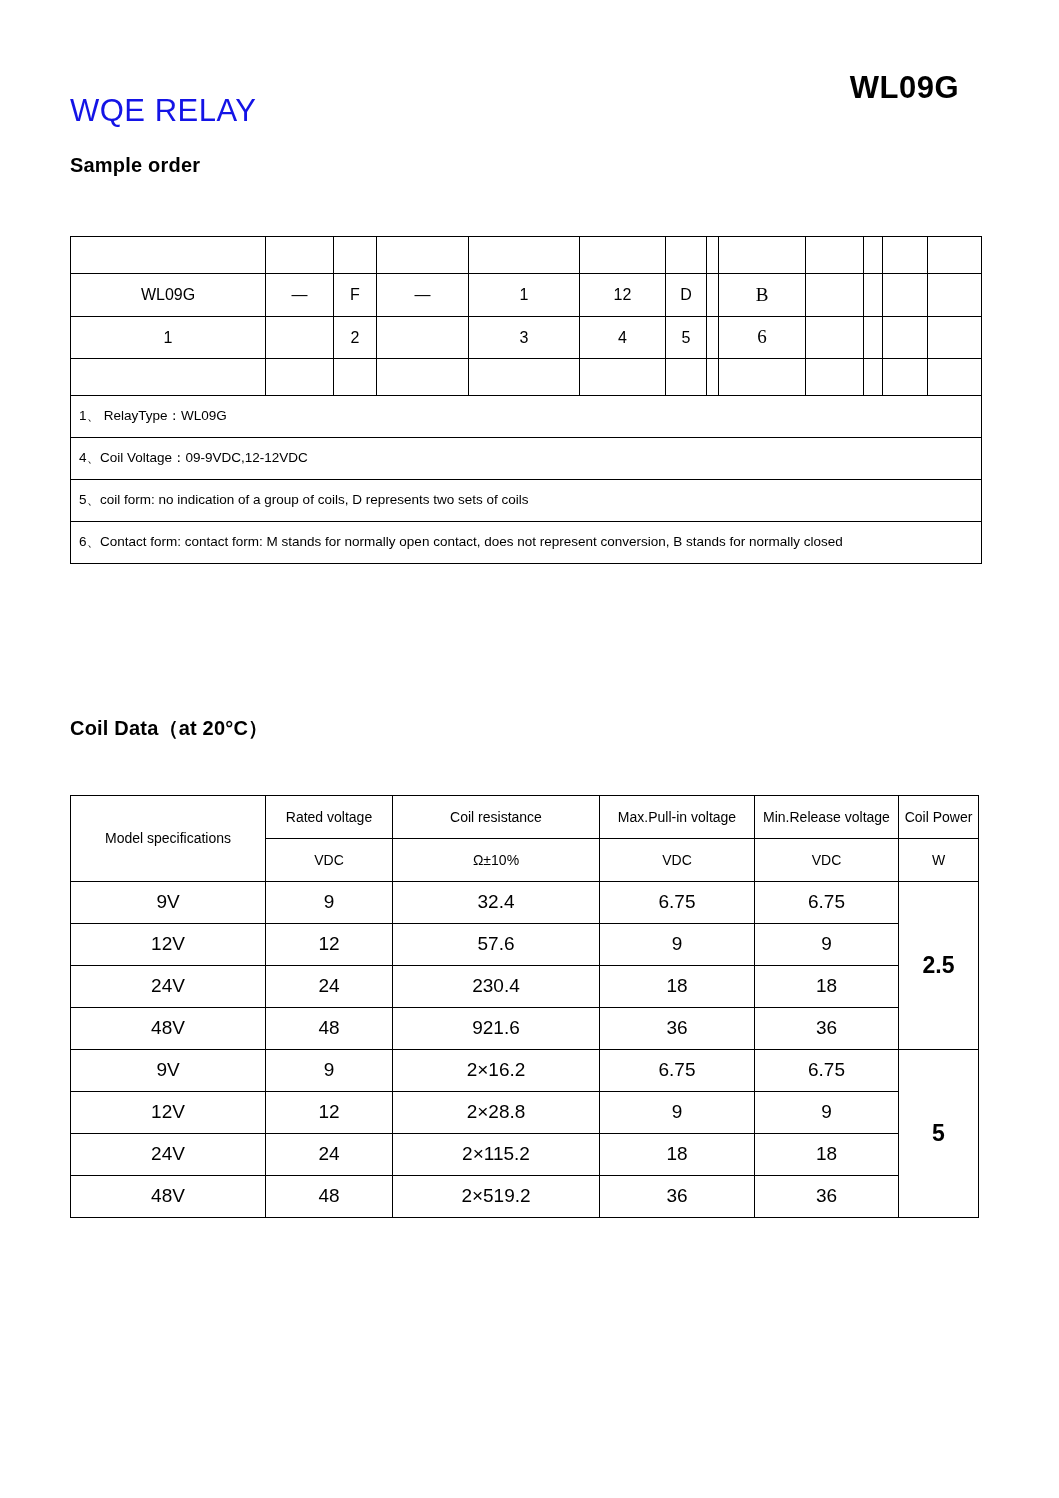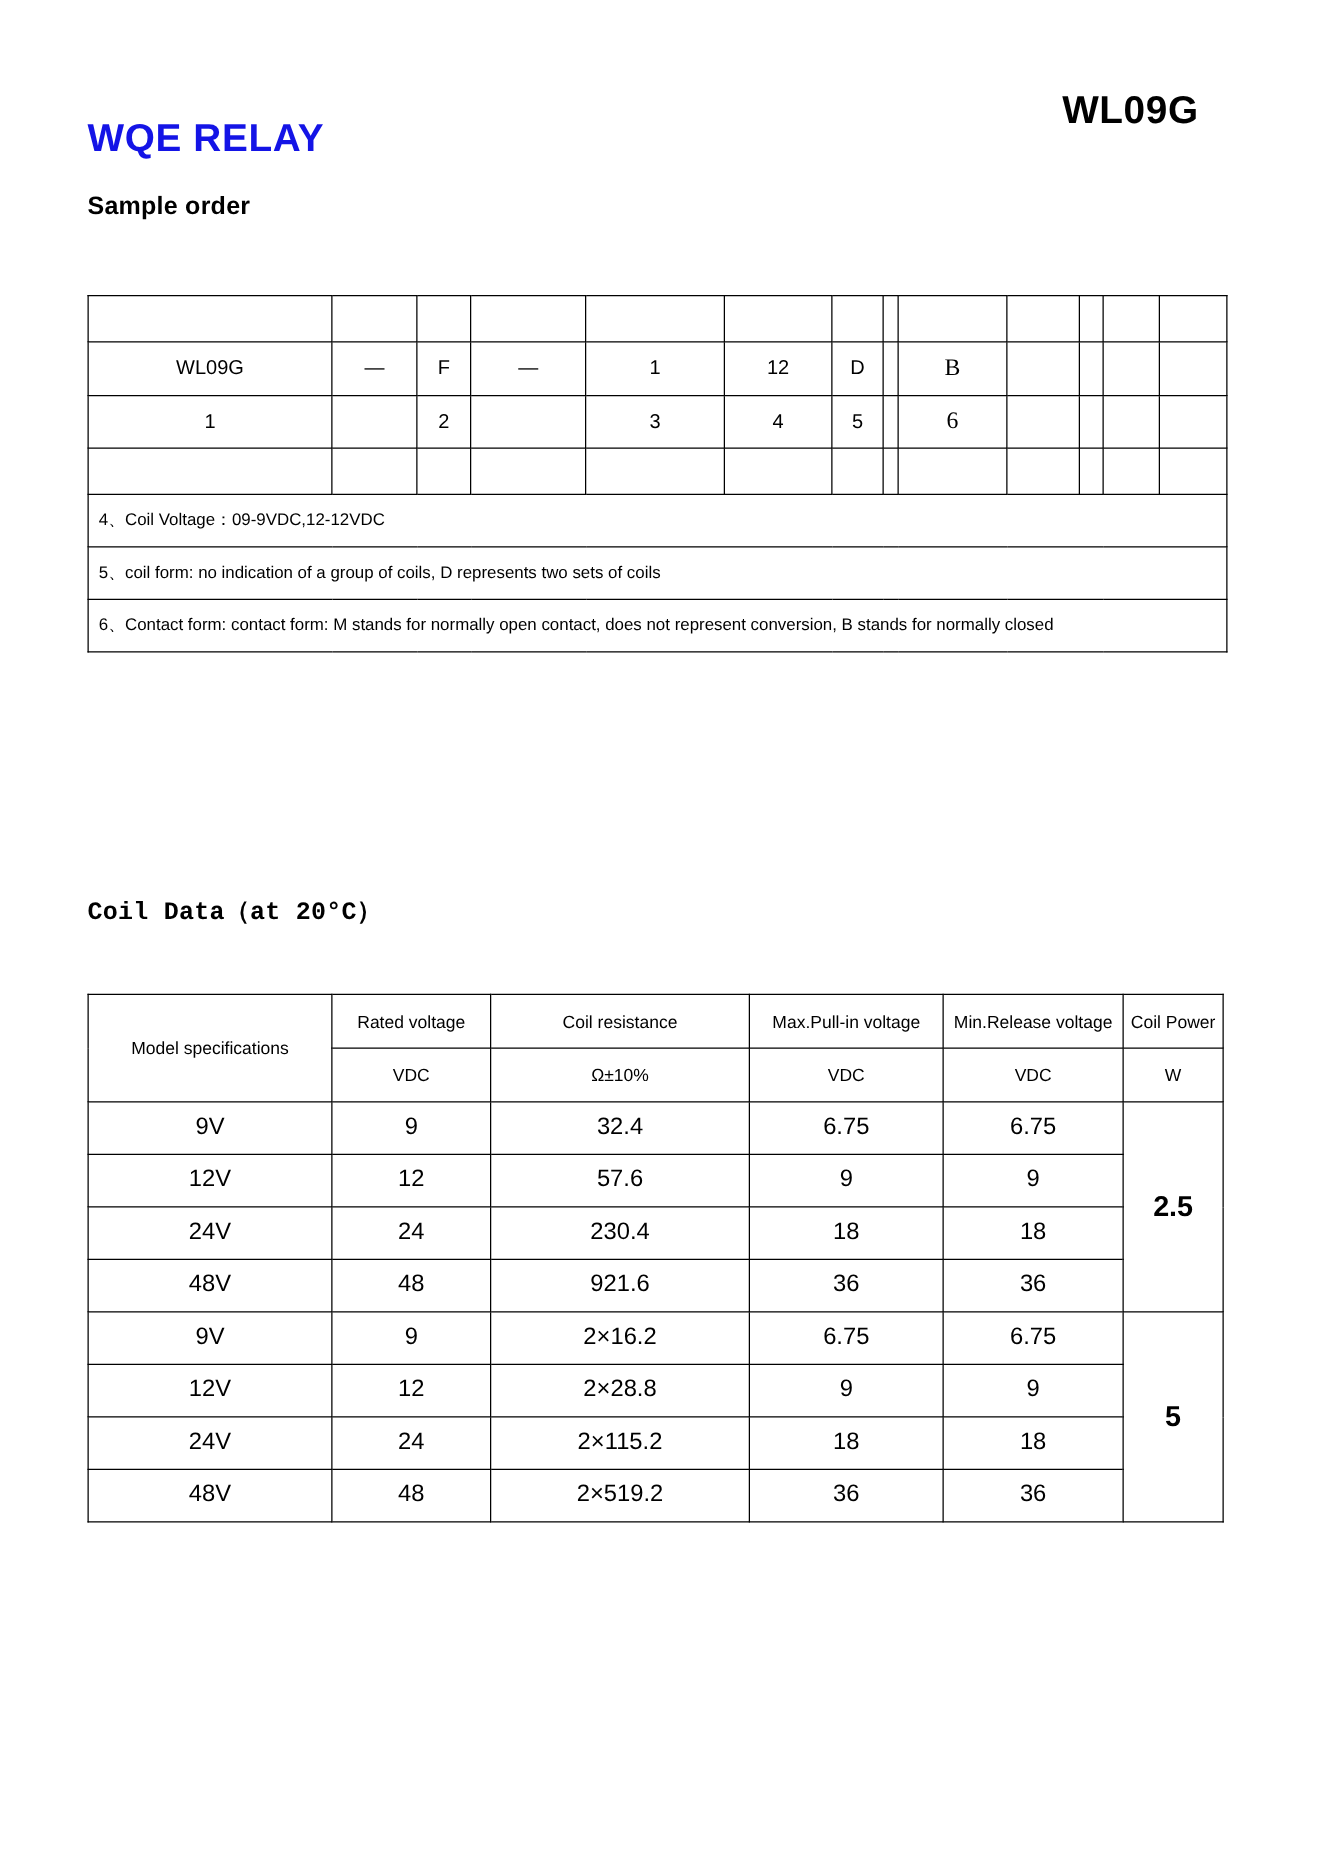--- a/index.html
+++ b/index.html
@@ -22,21 +22,21 @@
     left: 70px;
     top: 62px;
     width: 889px;
     height: 50px;
     display: flex;
     align-items: center;
     justify-content: space-between;
   }
   #brand-title {
     font-size: 31px;
-    font-weight: bold;
+    font-weight: normal;
     letter-spacing: 0.5px;
     line-height: 1;
     margin-top: 46px;
   }
   #model-title {
     font-size: 31px;
     font-weight: bold;
     letter-spacing: 0.5px;
     line-height: 1;
     color: #000000;
@@ -44,21 +44,21 @@
 
   
   .section-heading {
     position: absolute;
     font-size: 20px;
     font-weight: bold;
     letter-spacing: 0.2px;
     white-space: nowrap;
   }
   #sample-order-heading { left: 70px; top: 154px; }
-  #coil-data-heading   { left: 70px; top: 715px; font-family: Liberation Mono, monospace; }
+  #coil-data-heading   { left: 70px; top: 715px; }
 
   
   table.doc-table {
     position: absolute;
     border-collapse: collapse;
     table-layout: fixed;
     background: #ffffff;
   }
   table.doc-table td {
     border: 1.6px solid #000000;
@@ -202,20 +202,23 @@
     <td class="pad-row"></td>
     <td class="pad-row"></td>
     <td class="pad-row"></td>
     <td class="pad-row"></td>
     <td class="pad-row"></td>
     <td class="pad-row"></td>
     <td class="pad-row"></td>
   </tr>
 
   <tr>
+    <td class="note-cell" colspan="13">1、 RelayType：WL09G</td>
+  </tr>
+  <tr>
     <td class="note-cell" colspan="13">4、Coil Voltage：09-9VDC,12-12VDC</td>
   </tr>
   <tr>
     <td class="note-cell" colspan="13">5、coil form: no indication of a group of coils, D represents two sets of coils</td>
   </tr>
   <tr>
     <td class="note-cell" colspan="13">6、Contact form: contact form: M stands for normally open contact, does not represent conversion, B stands for normally closed</td>
   </tr>
 </tbody>
   </table>

